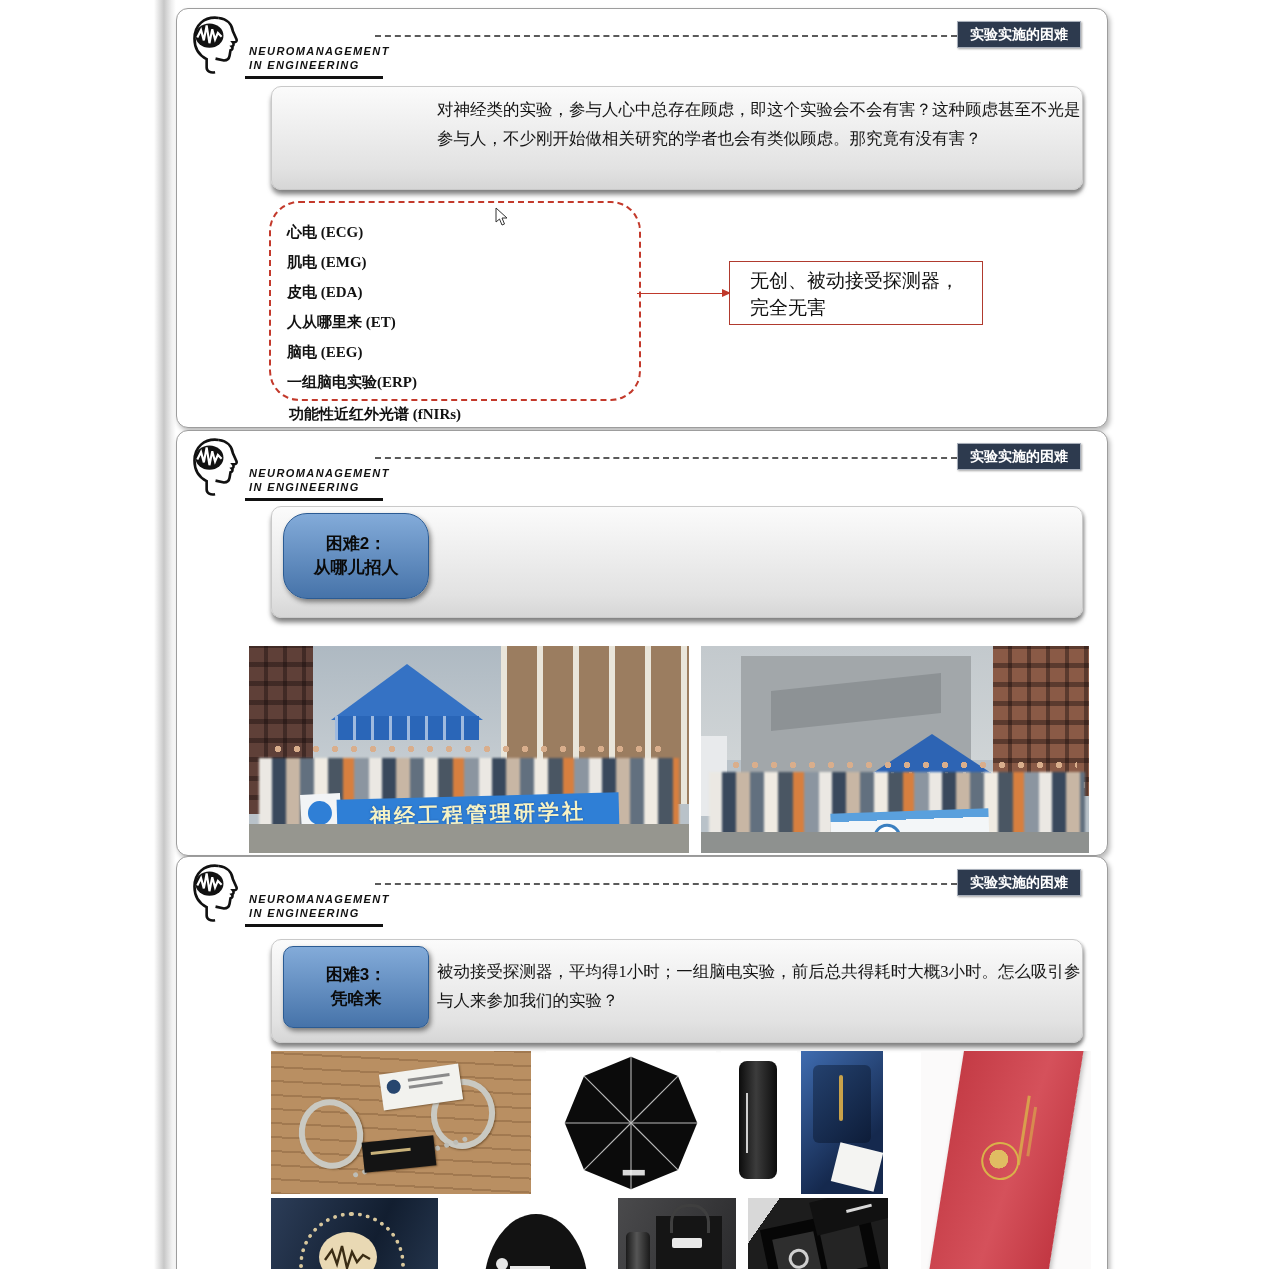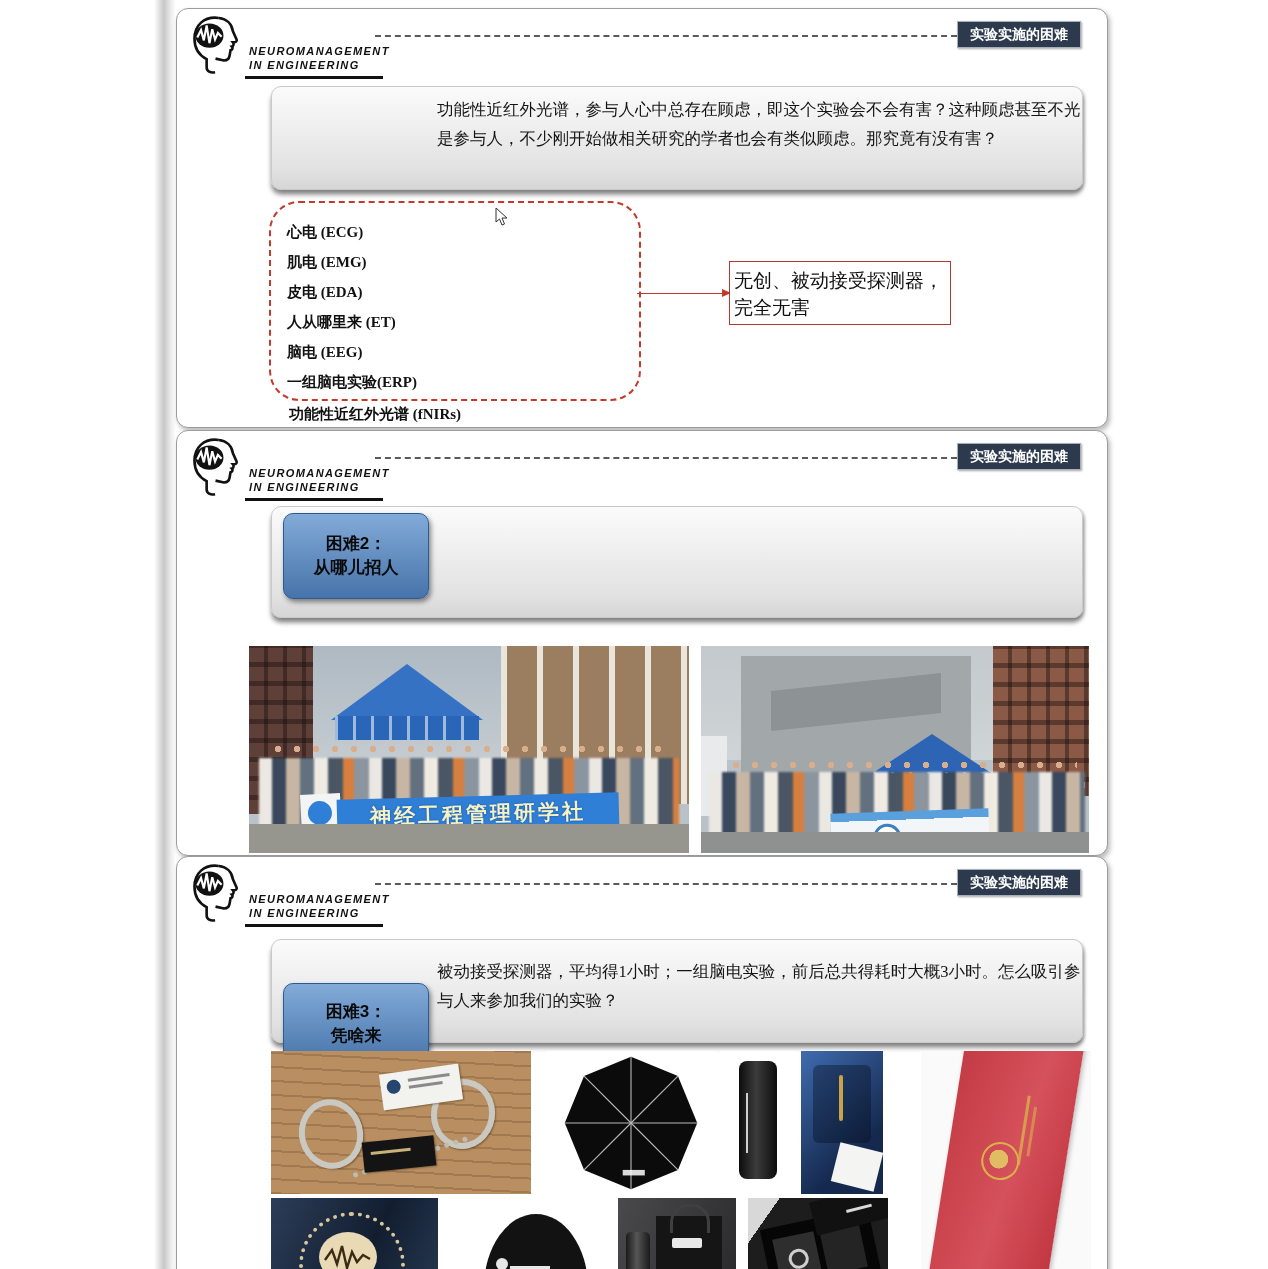--- a/index.html
+++ b/index.html
@@ -64,21 +64,21 @@
     font-size:15px;font-weight:600;white-space:nowrap;
   }
   .redline{position:absolute;left:460px;top:284px;width:86px;height:0;
     border-top:1.5px solid #c0392b;}
   .redline .head{
     position:absolute;right:-8px;top:-5px;width:0;height:0;
     border-left:9px solid #c0392b;border-top:4.5px solid transparent;border-bottom:4.5px solid transparent;
   }
   .callout{
     position:absolute;left:552px;top:252px;width:212px;height:52px;
-    background:#ffffff;border:1.5px solid #b03a2e;padding:5px 4px;
+    background:#ffffff;border:1.5px solid #b03a2e;padding:5px 20px;
     color:#111;font-family:"Liberation Serif", serif;font-size:19px;line-height:27px;
   }
   .cursor{position:absolute;left:318px;top:198px;width:13px;height:19px;}
   
   .photo{position:absolute;top:215px;height:207px;overflow:hidden;background:#b9c2c9;}
   .photoL{left:72px;width:440px;}
   .photoR{left:524px;width:388px;}
   .sky{position:absolute;left:0;top:0;width:100%;height:60%;
     background:linear-gradient(to bottom,#aeb9c2,#c6cdd2);}
   .ground{position:absolute;left:0;bottom:0;width:100%;height:14%;background:#96968f;}
@@ -191,21 +191,21 @@
     <div class="lt">
       <div>NEUROMANAGEMENT</div>
       <div>IN ENGINEERING</div>
     </div>
     <div class="underbar"></div>
   </div>
   <div class="dashline"></div>
   <div class="badge">实验实施的困难</div>
 
   <div class="cbox" style="top:77px;height:102px;"></div>
-  <div class="slidebody" style="top:86px;">功能性近红外光谱，参与人心中总存在顾虑，即这个实验会不会有害？这种顾虑甚至不光是参与人，不少刚开始做相关研究的学者也会有类似顾虑。那究竟有没有害？</div>
+  <div class="slidebody" style="top:86px;">对神经类的实验，参与人心中总存在顾虑，即这个实验会不会有害？这种顾虑甚至不光是参与人，不少刚开始做相关研究的学者也会有类似顾虑。那究竟有没有害？</div>
 
   <div class="mbox"></div>
   <div class="m-item" style="top:214px;">心电 (ECG)</div>
   <div class="m-item" style="top:244px;">肌电 (EMG)</div>
   <div class="m-item" style="top:274px;">皮电 (EDA)</div>
   <div class="m-item" style="top:304px;">人从哪里来 (ET)</div>
   <div class="m-item" style="top:334px;">脑电 (EEG)</div>
   <div class="m-item" style="top:364px;">一组脑电实验(ERP)</div>
   <div class="m-item" style="top:396px;left:112px;">功能性近红外光谱 (fNIRs)</div>
 
@@ -230,21 +230,21 @@
     <div class="lt">
       <div>NEUROMANAGEMENT</div>
       <div>IN ENGINEERING</div>
     </div>
     <div class="underbar"></div>
   </div>
   <div class="dashline"></div>
   <div class="badge">实验实施的困难</div>
 
   <div class="cbox" style="top:75px;height:110px;"></div>
-  <div class="tbox" style="top:82px;height:84px;">
+  <div class="tbox" style="top:82px;height:84px;border-radius:24px;">
     <div>困难2：</div>
     <div>从哪儿招人</div>
   </div>
 
   <div class="photo photoL">
     <div class="sky"></div>
     <div class="bld win" style="left:0;top:0;width:64px;height:168px;background-color:#5f4038;"></div>
     <div class="bld cols" style="left:252px;top:0;width:188px;height:158px;background-color:#9b7d60;"></div>
     <div class="bld" style="left:64px;top:120px;width:36px;height:34px;background:#c8452c;"></div>
     <div class="tent-roof" style="left:82px;top:18px;width:152px;height:70px;"></div>
@@ -289,21 +289,21 @@
       <div>NEUROMANAGEMENT</div>
       <div>IN ENGINEERING</div>
     </div>
     <div class="underbar"></div>
   </div>
   <div class="dashline"></div>
   <div class="badge">实验实施的困难</div>
 
   <div class="cbox" style="top:82px;height:102px;"></div>
   <div class="slidebody" style="top:100px;">被动接受探测器，平均得1小时；一组脑电实验，前后总共得耗时大概3小时。怎么吸引参与人来参加我们的实验？</div>
-  <div class="tbox" style="top:89px;margin-top:37px;">
+  <div class="tbox" style="top:89px;">
     <div>困难3：</div>
     <div>凭啥来</div>
   </div>
 
   <div class="tile row1 t-key">
     <div class="ring1"></div>
     <div class="ring2"></div>
     <div class="chain"></div>
     <div class="tagw">
         <span class="dot"></span>

